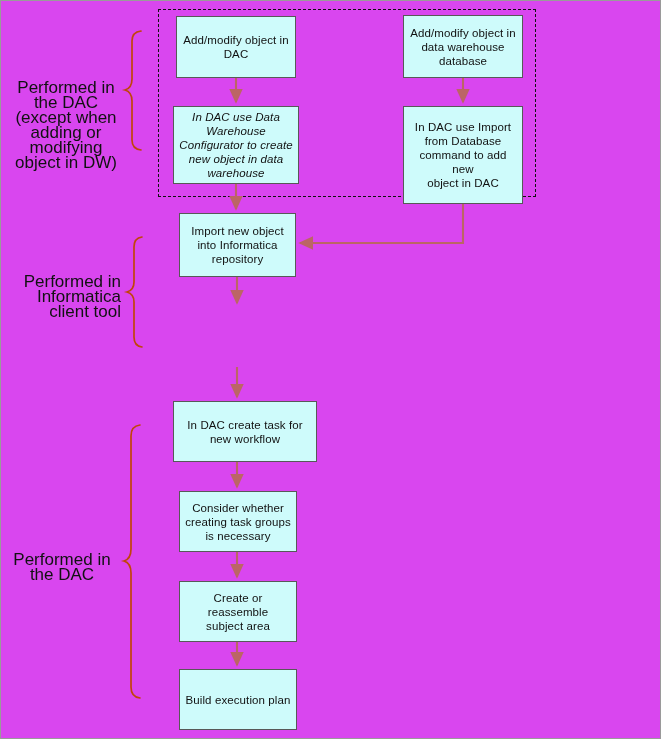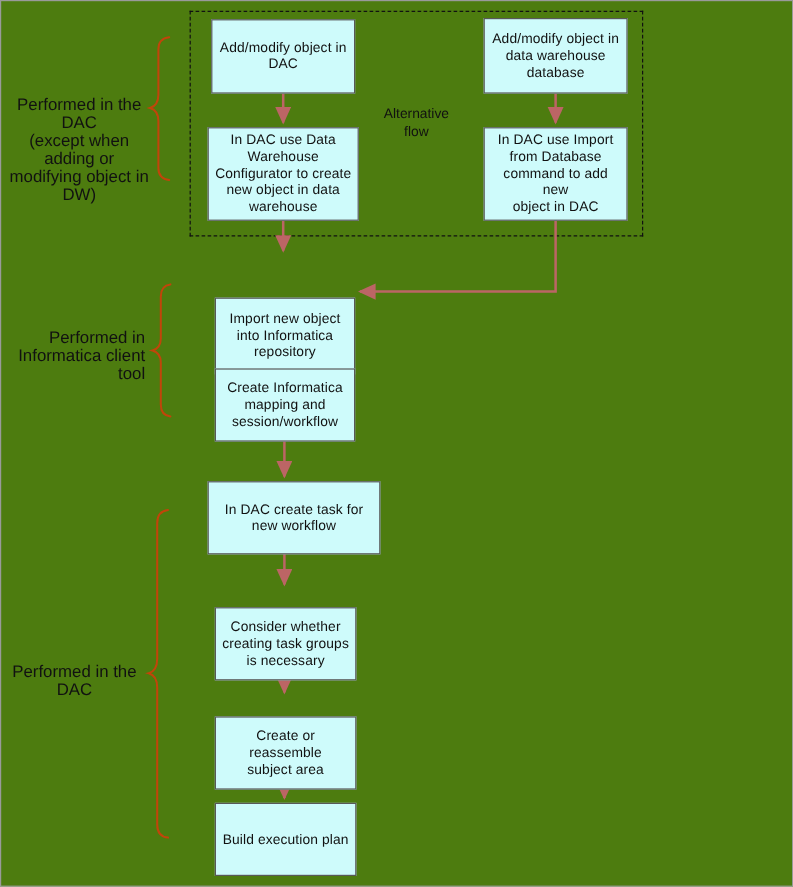--- a/index.html
+++ b/index.html
@@ -7,21 +7,21 @@
     padding: 0;
     background: #ffffff;
   }
   body {
     font-family: "Liberation Sans", sans-serif;
   }
   #canvas {
     position: relative;
     width: 661px;
     height: 739px;
-    background: #4d7c0f;
+    background: #d946ef;
     border: 1px solid #9a9a9a;
     box-sizing: border-box;
     overflow: hidden;
   }
   svg.layer {
     position: absolute;
     left: 0;
     top: 0;
     width: 661px;
     height: 739px;
@@ -40,21 +40,21 @@
     font-size: 11.5px;
     line-height: 14px;
     letter-spacing: 0.1px;
     padding: 2px 4px;
     white-space: pre-line;
   }
   .group-label {
     position: absolute;
     text-align: center;
     color: #111111;
-    font-size: 14px;
+    font-size: 17px;
     line-height: 15px;
     white-space: pre-line;
   }
   .alt-label {
     position: absolute;
     text-align: center;
     color: #111111;
     font-size: 11.5px;
     line-height: 15px;
     white-space: pre-line;
@@ -95,60 +95,55 @@
     <g stroke="#c1450a" stroke-width="1.7" fill="none" stroke-linecap="round">
       <path d="M140,30 Q131,31 131,40 L131,78 Q131,87 124,89 Q131,91 131,100 L131,139 Q131,148 140,149"></path>
       <path d="M141,236 Q133,237 133,246 L133,281 Q133,289 126,291 Q133,293 133,301 L133,336 Q133,345 141,346"></path>
       <path d="M139,424 Q130,425 130,435 L130,548 Q130,558 123,560 Q130,562 130,572 L130,686 Q130,696 139,697"></path>
     </g>
   </svg>
 
   <div class="node" style="left:175px; top:15px; width:120px; height:62px;">Add/modify object  in
 DAC</div>
 
-  <div class="node" style="left:172px; top:105px; width:126px; height:78px;">In DAC use Data
+  <div class="node" style="left:172px; top:105px; width:126px; height:78px;font-style:italic;">In DAC use Data
 Warehouse
 Configurator to create
 new object in data
 warehouse</div>
 
   <div class="node" style="left:402px; top:14px; width:120px; height:63px;">Add/modify object in
 data warehouse
 database</div>
 
-  <div class="node" style="left:402px; top:105px; width:120px; height:78px;">In DAC use Import
+  <div class="node" style="left:402px; top:105px; width:120px; height:98px;">In DAC use Import
 from Database
 command to add new
 object in DAC</div>
 
-  <div class="node" style="left:178px; top:212px; width:117px; height:64px;margin-top:35px;">Import new object
+  <div class="node" style="left:178px; top:212px; width:117px; height:64px;">Import new object
 into Informatica
 repository</div>
 
-  <div class="node" style="left:178px; top:306px; width:117px; height:61px;">Create Informatica
-mapping and
-session/workflow</div>
 
   <div class="node" style="left:172px; top:400px; width:144px; height:61px;">In DAC create task for
 new workflow</div>
 
-  <div class="node" style="left:178px; top:490px; width:118px; height:61px;margin-top:15px;">Consider whether
+  <div class="node" style="left:178px; top:490px; width:118px; height:61px;">Consider whether
 creating task groups
 is necessary</div>
 
-  <div class="node" style="left:178px; top:596px; width:118px; height:61px;">Create or reassemble
+  <div class="node" style="left:178px; top:580px; width:118px; height:61px;">Create or reassemble
 subject area</div>
 
   <div class="node" style="left:178px; top:668px; width:118px; height:61px;text-align:right;">Build execution plan</div>
 
   <div class="group-label" style="left:6px; top:79px; width:118px;">Performed in the DAC
 (except when adding or
 modifying object in DW)</div>
 
   <div class="group-label" style="left:8px; top:273px; width:112px;text-align:right;">Performed in
 Informatica client tool</div>
 
   <div class="group-label" style="left:4px; top:551px; width:114px;">Performed in the DAC</div>
 
-  <div class="alt-label" style="left:306px; top:87px; width:80px;">Alternative
-flow</div>
 
 </div>
 
 </body></html>

